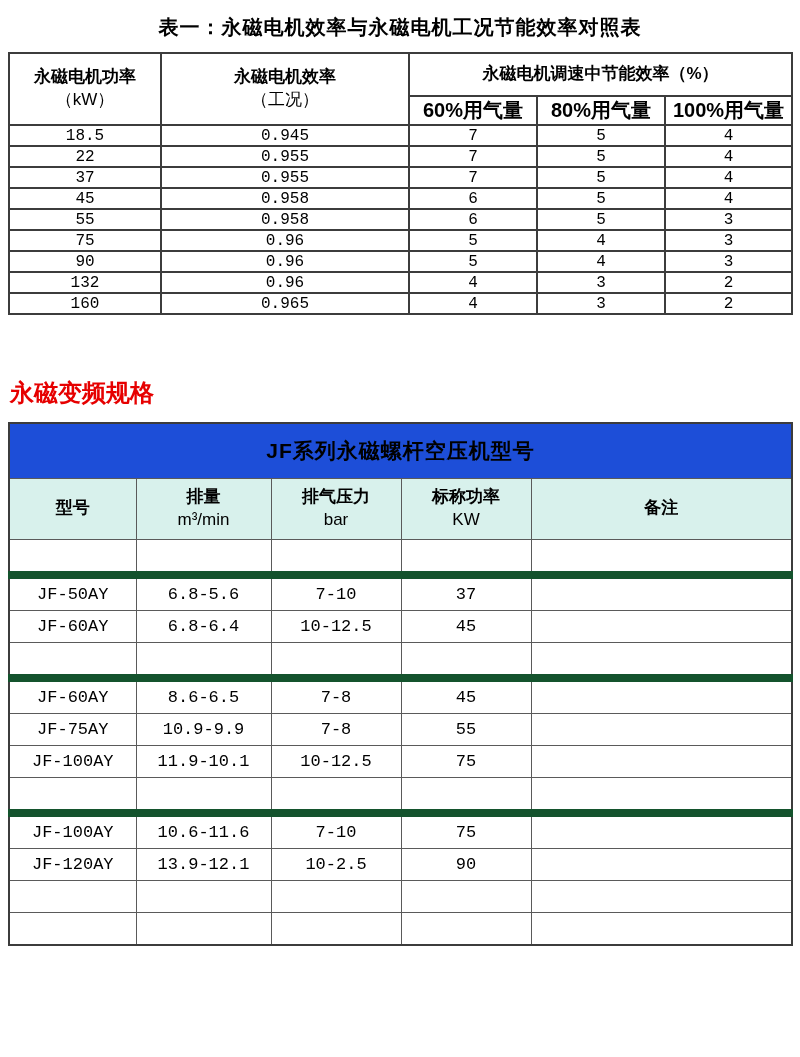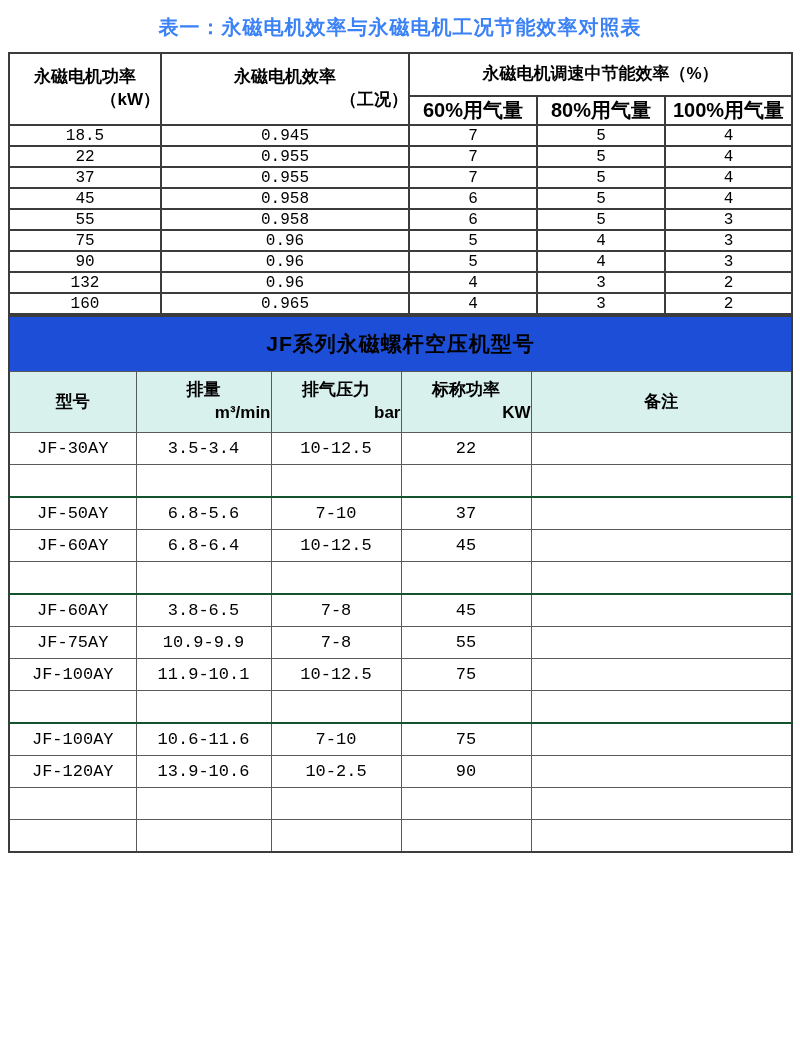--- a/index.html
+++ b/index.html
@@ -16,21 +16,21 @@
   }
   .page {
     padding: 0 8px;
   }
   .doc-title {
     margin: 14px 0 11px 0;
     text-align: center;
     font-size: 20px;
     font-weight: bold;
     letter-spacing: 1px;
-    color: #3b82f6;
+    color: #000000;
   }
   table {
     border-collapse: collapse;
     width: 783px;
     table-layout: fixed;
   }
   
   #t1 {
     border: 2px solid #3c3c3c;
   }
@@ -83,23 +83,23 @@
     font-size: 17px;
     font-weight: bold;
     line-height: 1.35;
   }
   #t2 td {
     height: 31px;
     font-size: 17px;
     font-family: "Liberation Mono", "DejaVu Sans Mono", monospace;
   }
   #t2 tr.group-start td {
-    border-top: 2px solid #14532d;
-  }
-  .hdr-line2 { font-weight: bold; text-align: right; }
+    border-top: 8px solid #14532d;
+  }
+  .hdr-line2 { font-weight: normal; }
 </style>
 </head>
 <body>
 
 <div class="page">
 
   <div class="doc-title">表一：永磁电机效率与永磁电机工况节能效率对照表</div>
 
   <table id="t1">
     <colgroup>
@@ -185,20 +185,21 @@
     <tr>
       <td>160</td>
       <td>0.965</td>
       <td>4</td>
       <td>3</td>
       <td>2</td>
     </tr>
   </tbody>
     </table>
 
+  <div class="section-heading">永磁变频规格</div>
 
   <table id="t2">
     <colgroup>
       <col style="width:127px">
         <col style="width:135px">
         <col style="width:130px">
         <col style="width:130px">
         <col style="width:261px">
     </colgroup>
     <tbody>
@@ -219,27 +220,20 @@
       </th>
       <th>
         <div>标称功率</div>
         <div class="hdr-line2">KW</div>
       </th>
       <th>
         <div>备注</div>
       </th>
     </tr>
     <tr>
-      <td>JF-30AY</td>
-      <td>3.5-3.4</td>
-      <td>10-12.5</td>
-      <td>22</td>
-      <td></td>
-    </tr>
-    <tr>
       <td></td>
       <td></td>
       <td></td>
       <td></td>
       <td></td>
     </tr>
     <tr class="group-start">
       <td>JF-50AY</td>
       <td>6.8-5.6</td>
       <td>7-10</td>
@@ -255,21 +249,21 @@
     </tr>
     <tr>
       <td></td>
       <td></td>
       <td></td>
       <td></td>
       <td></td>
     </tr>
     <tr class="group-start">
       <td>JF-60AY</td>
-      <td>3.8-6.5</td>
+      <td>8.6-6.5</td>
       <td>7-8</td>
       <td>45</td>
       <td></td>
     </tr>
     <tr>
       <td>JF-75AY</td>
       <td>10.9-9.9</td>
       <td>7-8</td>
       <td>55</td>
       <td></td>
@@ -290,21 +284,21 @@
     </tr>
     <tr class="group-start">
       <td>JF-100AY</td>
       <td>10.6-11.6</td>
       <td>7-10</td>
       <td>75</td>
       <td></td>
     </tr>
     <tr>
       <td>JF-120AY</td>
-      <td>13.9-10.6</td>
+      <td>13.9-12.1</td>
       <td>10-2.5</td>
       <td>90</td>
       <td></td>
     </tr>
     <tr>
       <td></td>
       <td></td>
       <td></td>
       <td></td>
       <td></td>

